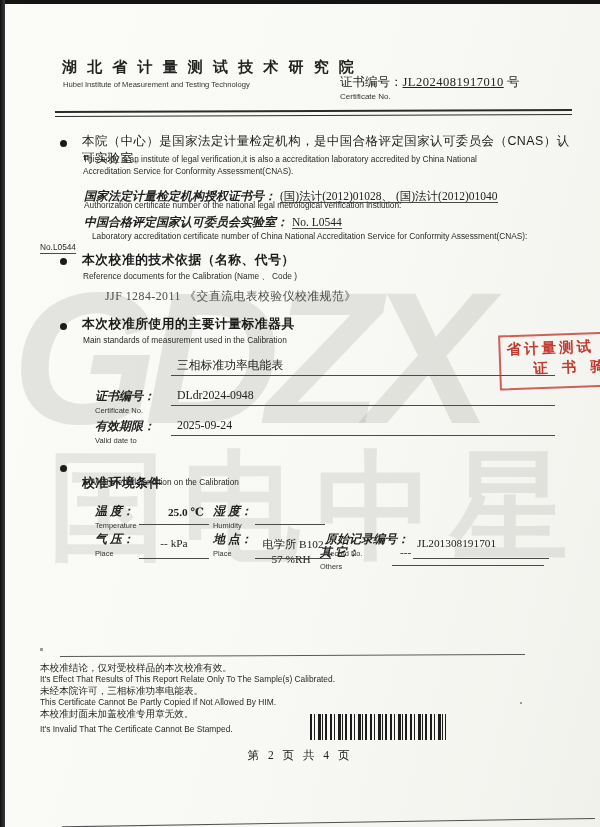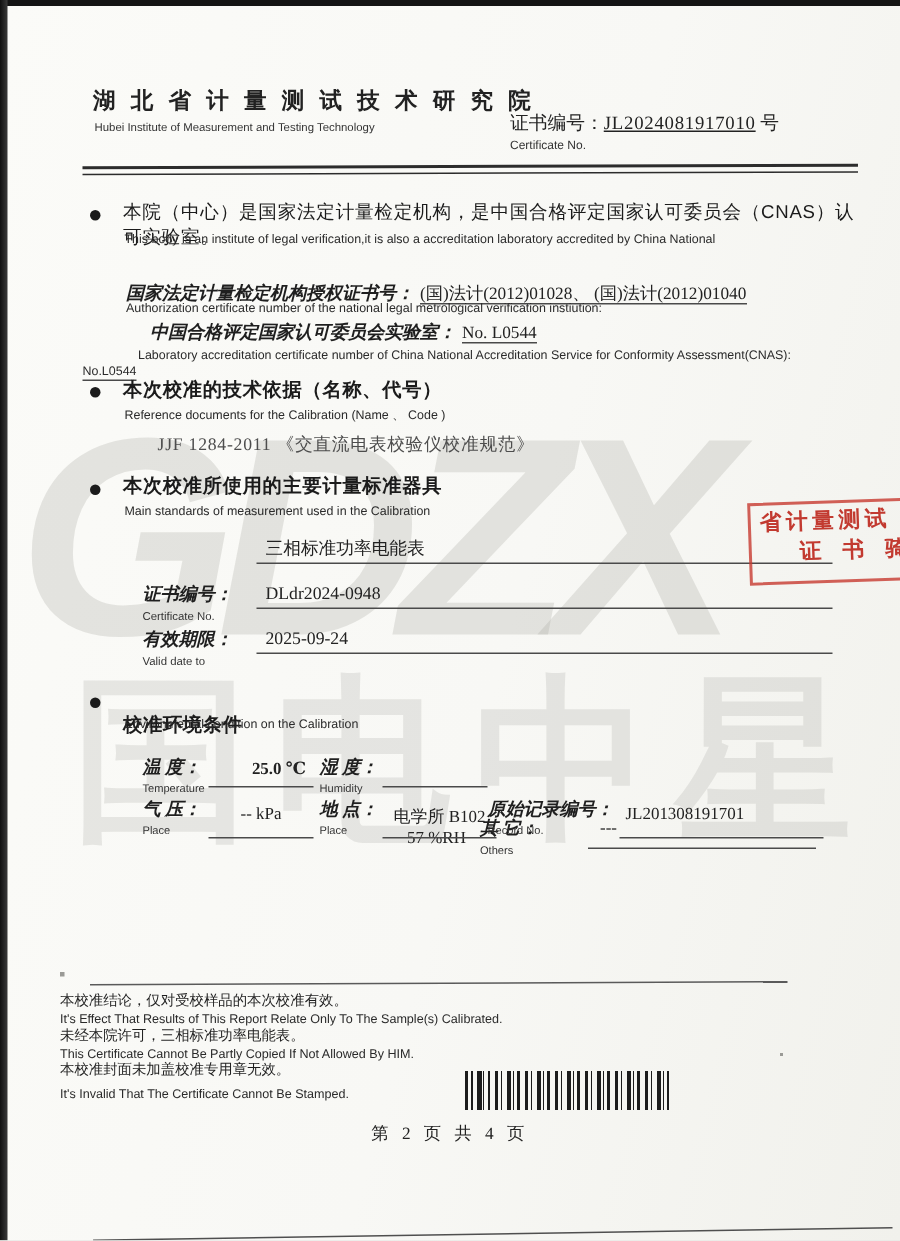--- a/index.html
+++ b/index.html
@@ -89,32 +89,33 @@
     <div class="certno">
       <span>证书编号：</span><span class="num">JL2024081917010</span><span> 号</span>
     </div>
     <div class="certno-en">Certificate No.</div>
     <div class="dbl-rule"></div>
 
     <span class="bullet" style="left:60px;top:140px;"></span>
     <div class="sec-title" style="left:82px;top:133px;width:490px;font-weight:normal;font-size:12.4px;">本院（中心）是国家法定计量检定机构，是中国合格评定国家认可委员会（CNAS）认可实验室。</div>
     <div class="sm-en" style="left:83px;top:153px;width:470px;">
       <span>This body is an institute  of  legal  verification,it is also a accreditation laboratory accredited by China National</span><br>
+      <span>Accreditation Service for Conformity Assessment(CNAS).</span>
     </div>
     <div style="position:absolute;left:84px;top:186px;">
       <span class="label-kai">国家法定计量检定机构授权证书号：</span>
       <span class="uval serif-val">(国)法计(2012)01028、 (国)法计(2012)01040</span>
     </div>
     <div class="sm-en" style="left:84px;top:199px;width:480px;">Authorization certificate number of the national legal metrological verification instiution:</div>
-    <div style="position:absolute;left:100px;top:212px;">
+    <div style="position:absolute;left:84px;top:212px;">
       <span class="label-kai">中国合格评定国家认可委员会实验室：</span>
       <span class="uval serif-val">No. L0544</span>
     </div>
     <div class="sm-en" style="left:92px;top:230px;width:500px;">Laboratory accreditation certificate number of China National Accreditation Service for Conformity Assessment(CNAS):</div>
-    <div class="sm-en uval" style="left:55px;top:241px;">No.L0544</div>
+    <div class="sm-en uval" style="left:40px;top:241px;">No.L0544</div>
 
     <span class="bullet" style="left:60px;top:258px;"></span>
     <div class="sec-title" style="left:82px;top:252px;">本次校准的技术依据（名称、代号）</div>
     <div class="sm-en" style="left:83px;top:270px;">Reference documents for the Calibration (Name 、  Code )</div>
     <div style="position:absolute;left:105px;top:289px;font-size:11.8px;color:#4d4d4d;letter-spacing:0.5px;">JJF 1284-2011 《交直流电表校验仪校准规范》</div>
 
     <span class="bullet" style="left:60px;top:323px;"></span>
     <div class="sec-title" style="left:82px;top:316px;">本次校准所使用的主要计量标准器具</div>
     <div class="sm-en" style="left:83px;top:334px;">Main standards of measurement used in the Calibration</div>
 

